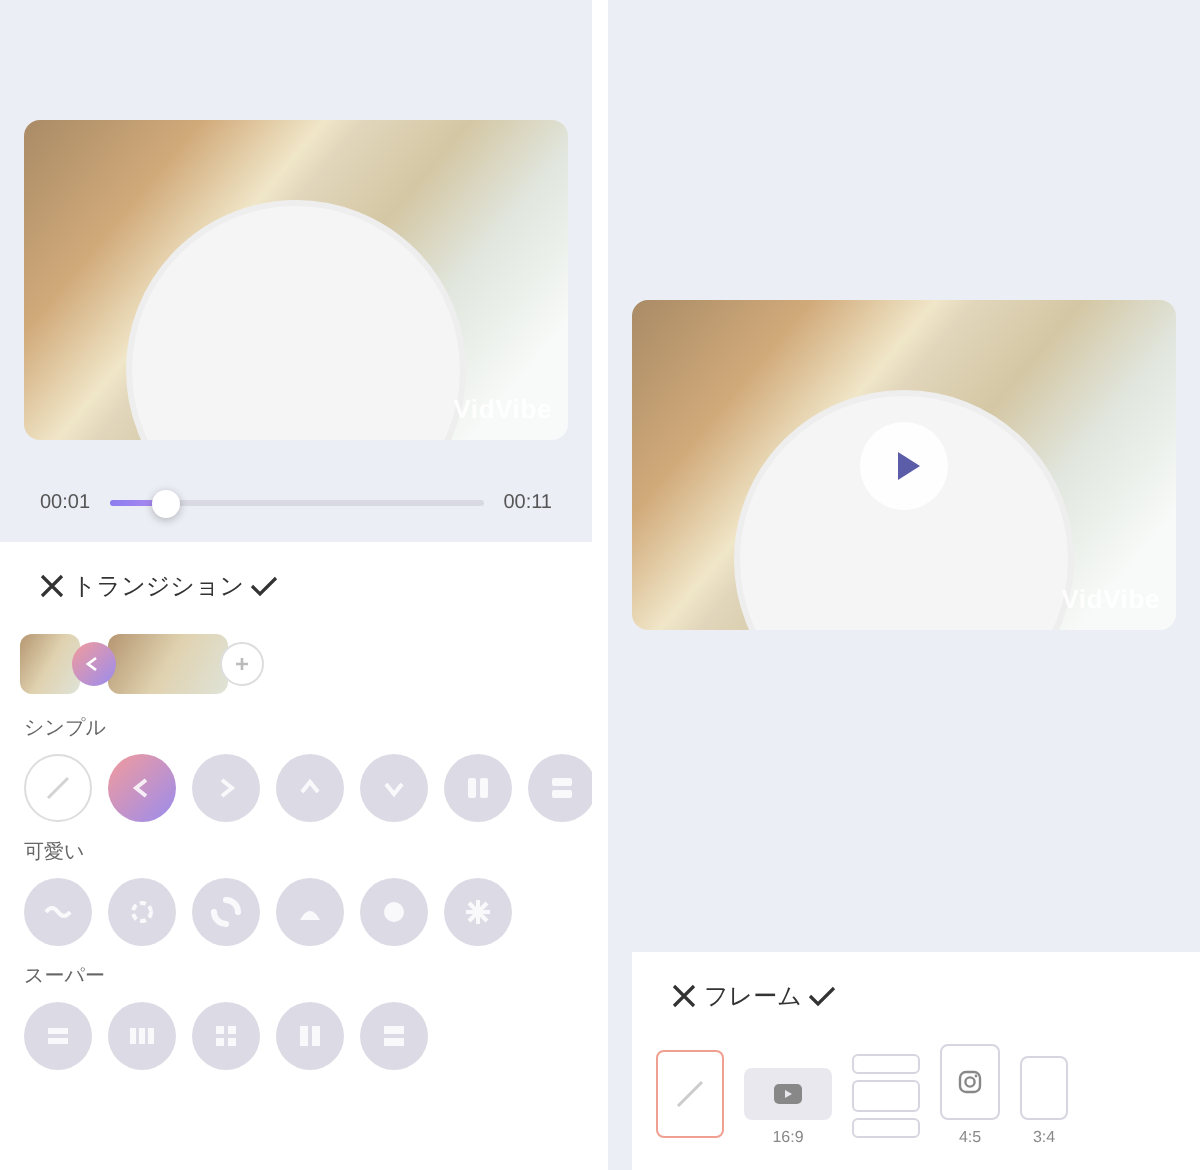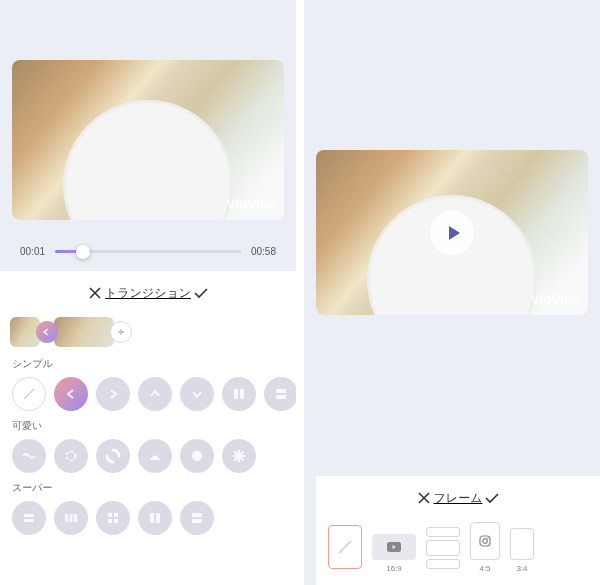--- a/index.html
+++ b/index.html
@@ -72,23 +72,22 @@
     position:absolute; top:50%; left:15%; transform:translate(-50%,-50%);
     width:14px; height:14px; border-radius:50%; background:#fff;
     box-shadow:0 1px 4px rgba(0,0,0,0.25);
   }
   
   .panel {
     background:#fff; flex:1; display:flex; flex-direction:column;
     border-top-left-radius:0; border-top-right-radius:0;
   }
   .panel-header {
-    display:flex; align-items:center; justify-content:center;
+    display:flex; align-items:center; justify-content:flex-start;
     padding:12px 16px 10px 16px;
-    text-decoration:underline;
   }
   .panel-title { font-size:12px; color:#333; font-weight:400; }
   .iconbtn { width:20px; height:20px; display:flex; align-items:center; justify-content:center; color:#333; }
   
   .clip-strip {
     padding: 4px 10px 8px 10px;
     display:flex; align-items:center; gap:2px;
   }
   .clip {
     height:30px; border-radius:6px; background:linear-gradient(120deg,#b59670,#e0d2b0,#dfe3d8);
@@ -145,21 +144,21 @@
     <div class="preview-thumb">
       <div class="plate"></div>
       <span class="watermark">VidVibe</span>
     </div>
     <div class="scrubber">
       <span>00:01</span>
       <div class="track">
         <div class="fill"></div>
         <div class="thumb"></div>
       </div>
-      <span>00:58</span>
+      <span>00:11</span>
     </div>
   </div>
 
   <div class="panel">
     <div class="panel-header">
       <div class="iconbtn">
         <svg width="14" height="14" viewBox="0 0 14 14">
             <path d="M2 2 L12 12 M12 2 L2 12" stroke="#333" stroke-width="1.6" fill="none"></path>
           </svg>
       </div>

